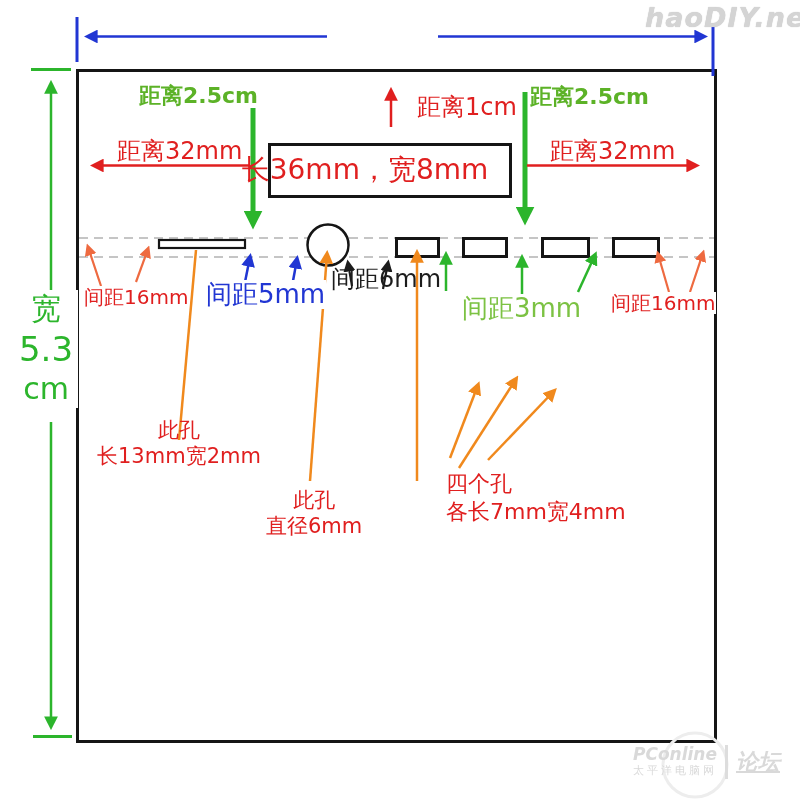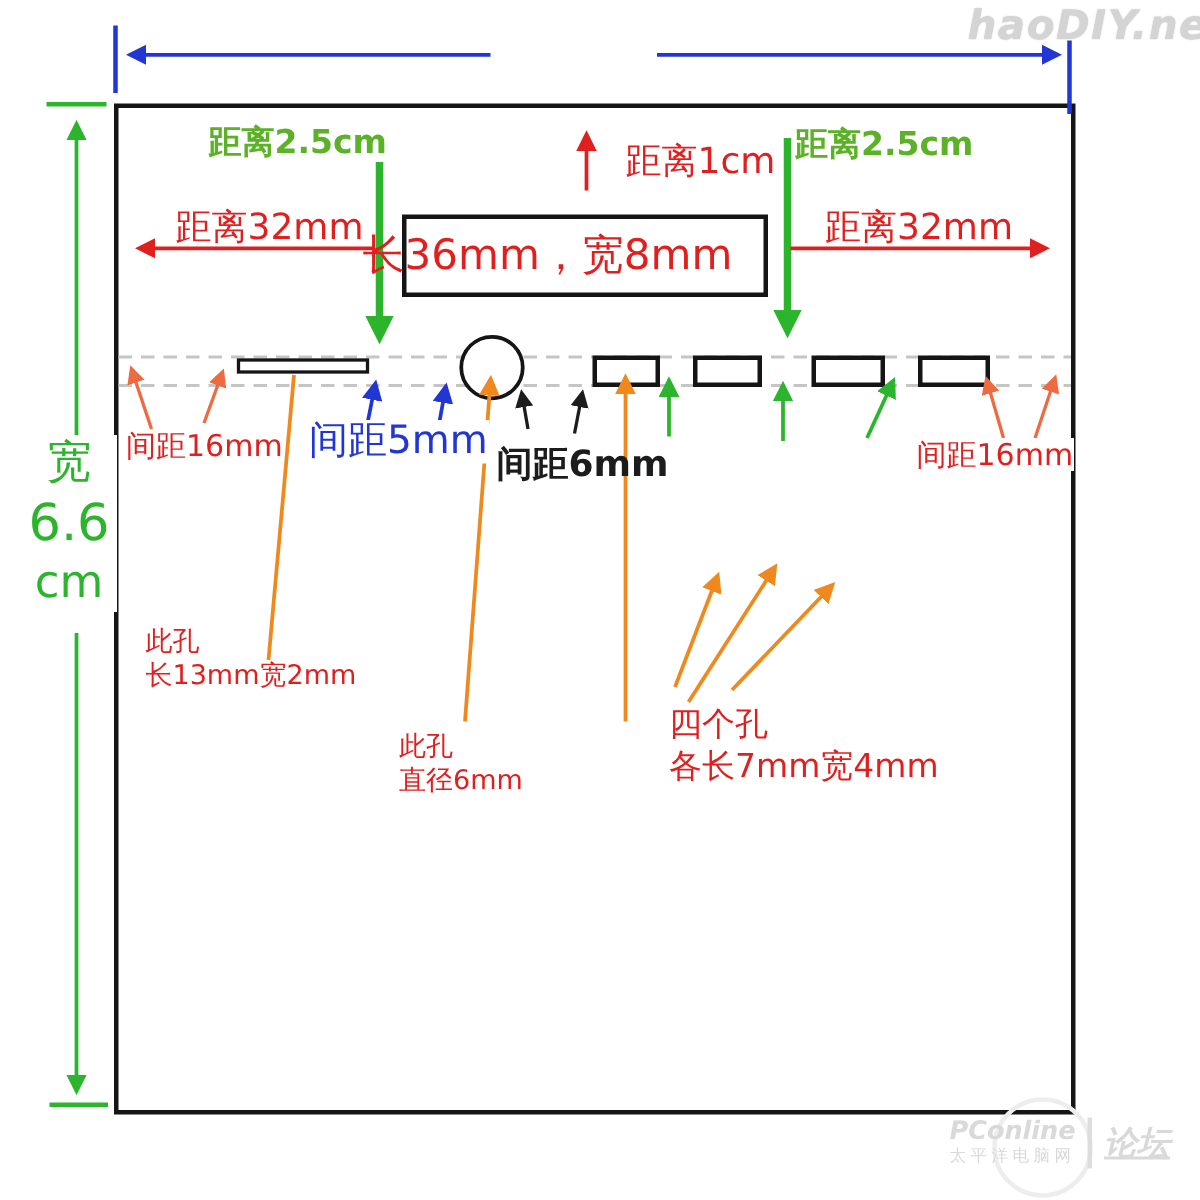--- a/index.html
+++ b/index.html
@@ -20,21 +20,21 @@
     line-height:1.1;
     background:#ffffff;
     padding:0 1px;
   }
   .red{color:var(--label_red);}
   .blue{color:var(--dim_blue);}
   .glabel{color:var(--label_green);font-weight:bold;}
   .glight{color:var(--label_green_light);}
   .black{color:var(--ink_black);}
   .f20{font-size:20px;}
-  .f21{font-size:18px;}
+  .f21{font-size:21px;text-align:center;}
   .f22{font-size:22px;}
   .f24{font-size:24px;}
   .f26{font-size:26px;}
   .f28{font-size:28px;}
   .f30{font-size:30px;}
   #width-label{
     left:14px;top:290px;width:62px;
     text-align:center;color:var(--dim_green);
     background:#ffffff;
   }
@@ -145,42 +145,43 @@
     <path d="M450,458 L478,385" stroke="#f0891d" stroke-width="2.5" marker-end="url(#m-orange)"></path>
     <path d="M459,468 L516,379" stroke="#f0891d" stroke-width="2.5" marker-end="url(#m-orange)"></path>
     <path d="M488,460 L554,391" stroke="#f0891d" stroke-width="2.5" marker-end="url(#m-orange)"></path>
 
     <circle cx="695" cy="765" r="32" fill="none" stroke="#ededed" stroke-width="3"></circle>
   </svg>
 
 
   <div class="lbl" id="width-label">
     <div class="f30">宽</div>
-    <div style="font-size:34px;">6.6</div>
+    <div style="font-size:34px;">5.3</div>
     <div class="f30">cm</div>
   </div>
 
   <div class="lbl glabel f22" style="left:138px;top:84px;">距离2.5cm</div>
 
   <div class="lbl red f24" style="left:416px;top:94px;">距离1cm</div>
 
   <div class="lbl glabel f22" style="left:529px;top:85px;">距离2.5cm</div>
 
   <div class="lbl red f24" style="left:116px;top:138px;">距离32mm</div>
 
   <div class="lbl red f24" style="left:549px;top:138px;">距离32mm</div>
 
   <div class="lbl red f28" id="big-slot-label">长36mm，宽8mm</div>
 
   <div class="lbl red f20" style="left:83px;top:286px;">间距16mm</div>
 
   <div class="lbl blue f26" style="left:205px;top:280px;">间距5mm</div>
 
-  <div class="lbl black f24" style="left:330px;top:296px;background:transparent;font-weight:bold;">间距6mm</div>
-
+  <div class="lbl black f24" style="left:330px;top:266px;background:transparent;">间距6mm</div>
+
+  <div class="lbl glight f26" style="left:461px;top:294px;">间距3mm</div>
 
   <div class="lbl red f20" style="left:610px;top:292px;">间距16mm</div>
 
   <div class="lbl red f21 callout" style="left:96px;top:417px;">
     <div>此孔</div>
     <div>长13mm宽2mm</div>
   </div>
 
   <div class="lbl red f21 callout" style="left:265px;top:487px;">
     <div>此孔</div>

